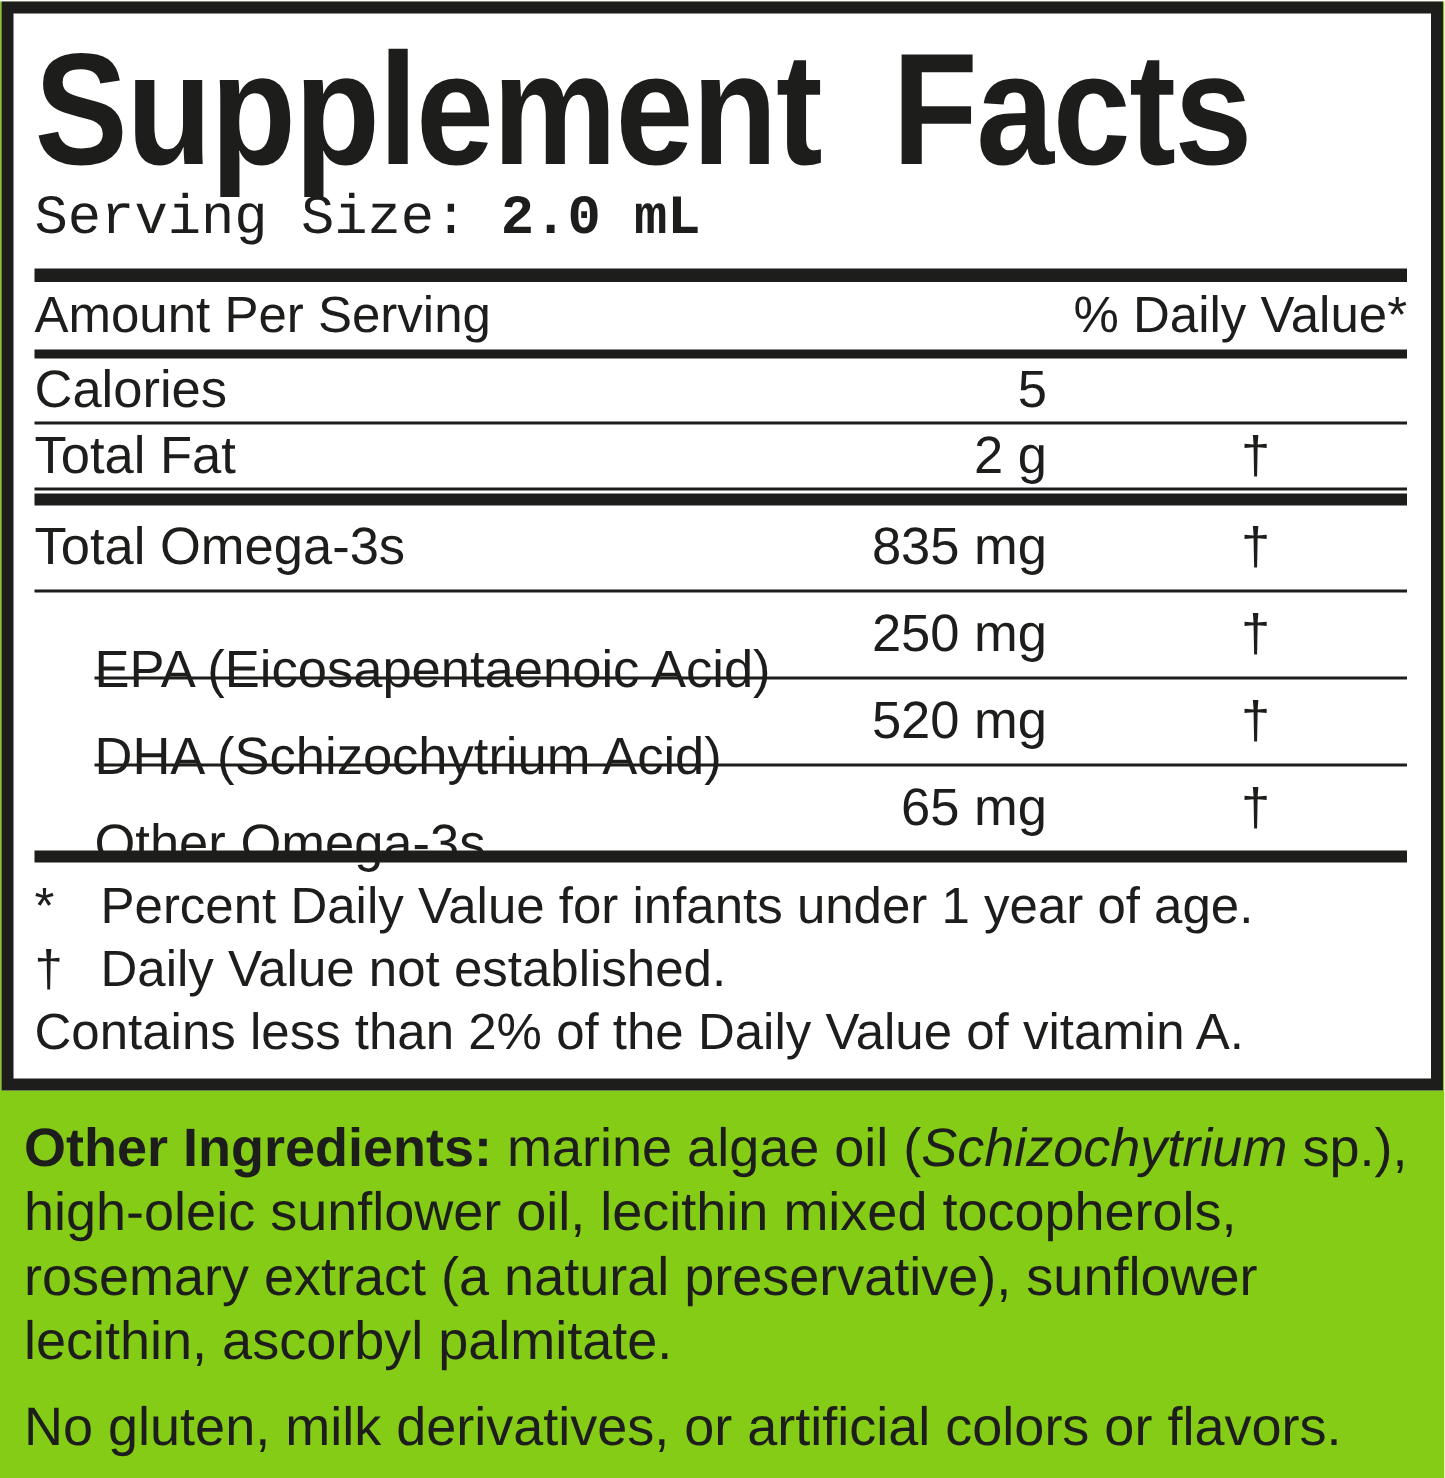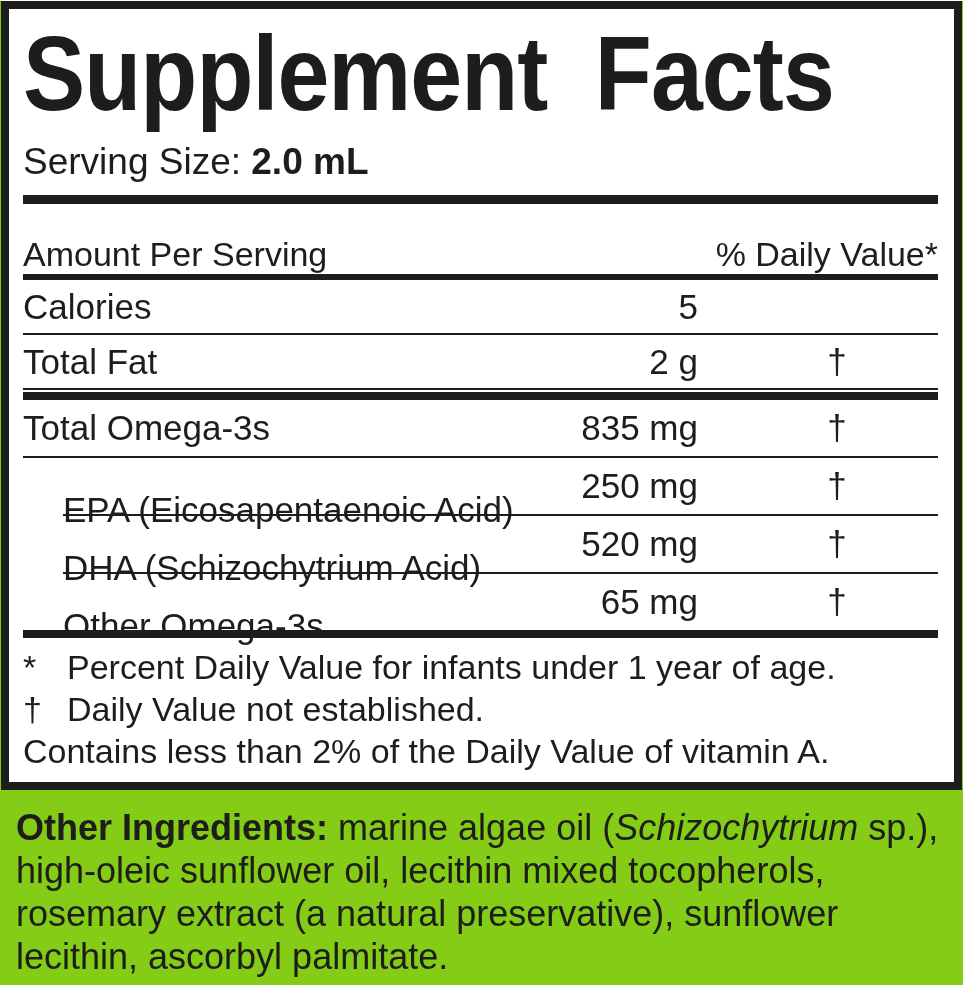--- a/index.html
+++ b/index.html
@@ -25,46 +25,46 @@
     font-weight: bold;
     line-height: 104px;
     letter-spacing: -0.01em;
     word-spacing: 0.24em;
     white-space: nowrap;
     transform: scaleX(0.88);
     transform-origin: 0 50%;
     margin-top: 8px;
   }
   .serving {
-    margin-top: 16px;
     font-size: 37px;
     line-height: 42px;
+    font-family: Liberation Mono, monospace;
   }
   .serving .val { font-weight: bold; }
 
   .bar-thick  { height: 9px;  background: #1d1d1b; margin-top: 12px; }
   .bar-medium { height: 6px;  background: #1d1d1b; }
   .bar-heavy  { height: 8px;  background: #1d1d1b; }
   .rule-thin  { height: 2px;  background: #1d1d1b; }
   .rule-thin.indented { margin-left: 40px; }
   .gap2 { height: 2px; }
 
   .hdr-row {
     display: flex;
-    align-items: flex-end;
-    height: 70px;
+    align-items: center;
+    height: 45px;
     font-size: 34px;
   }
   .hdr-row .left { flex: 1; }
   .hdr-row .right { text-align: right; }
 
   .row {
     display: flex;
     align-items: center;
-    height: 53px;
+    height: 42px;
     font-size: 35px;
   }
   .row.tall { height: 56px; }
   .row .name { flex: 1; white-space: nowrap; }
   .row.indent .name { padding-left: 40px; margin-top: 48px; }
   .row .amt { width: 180px; text-align: right; white-space: nowrap; }
   .row .dv  { width: 240px; text-align: center; padding-left: 38px; white-space: nowrap; }
 
   .footnotes { margin-top: 8px; }
   .fn {

